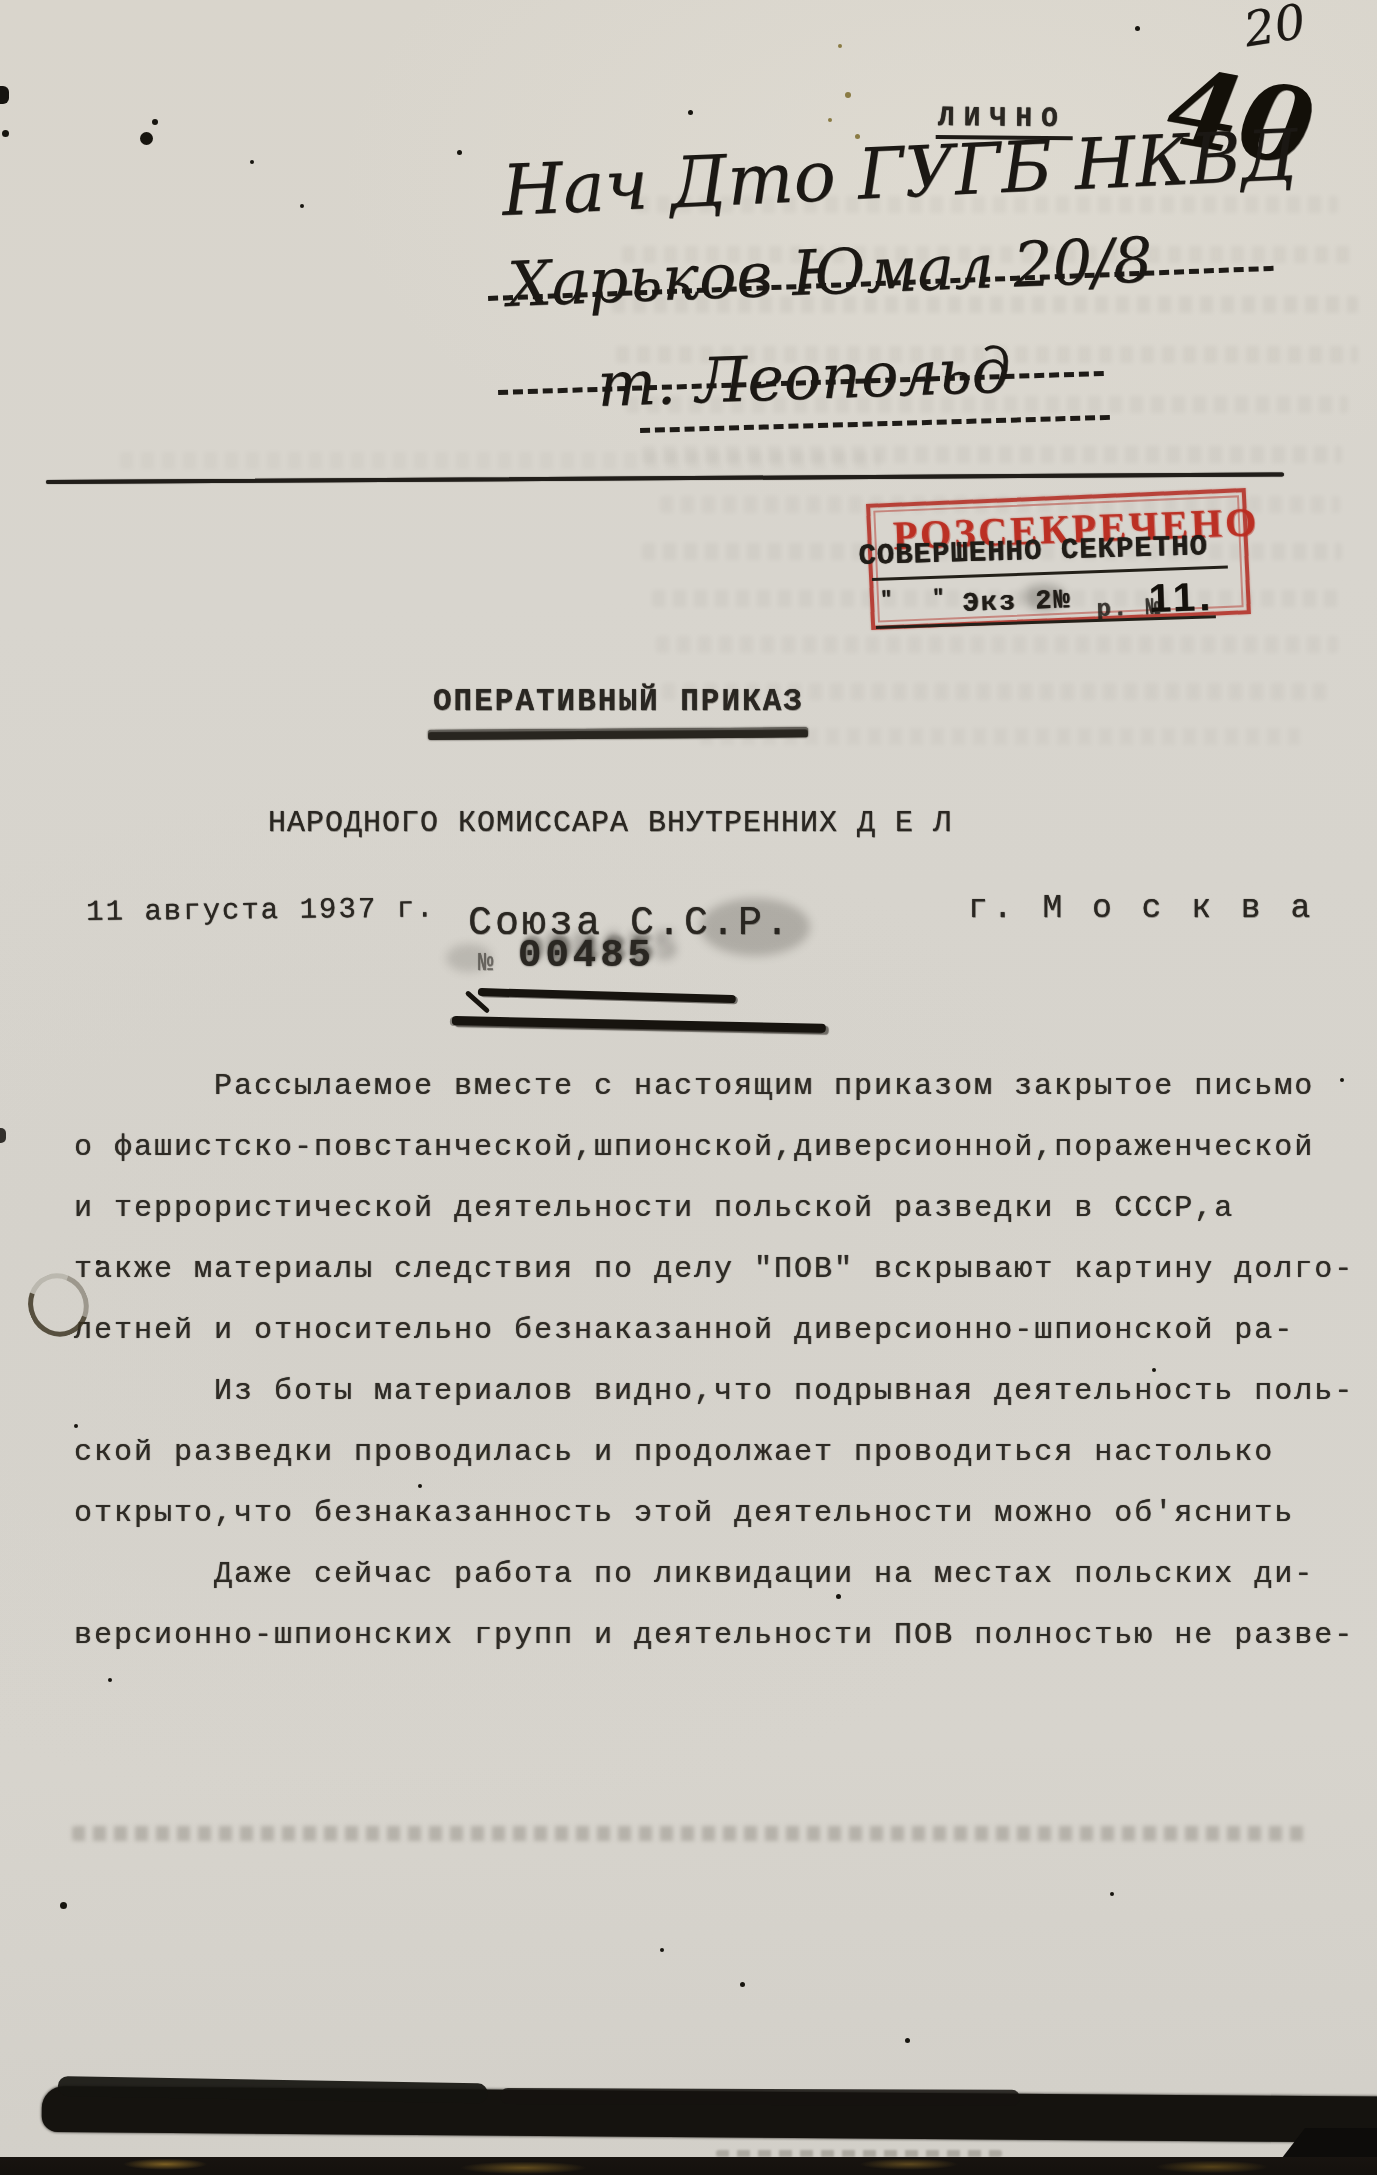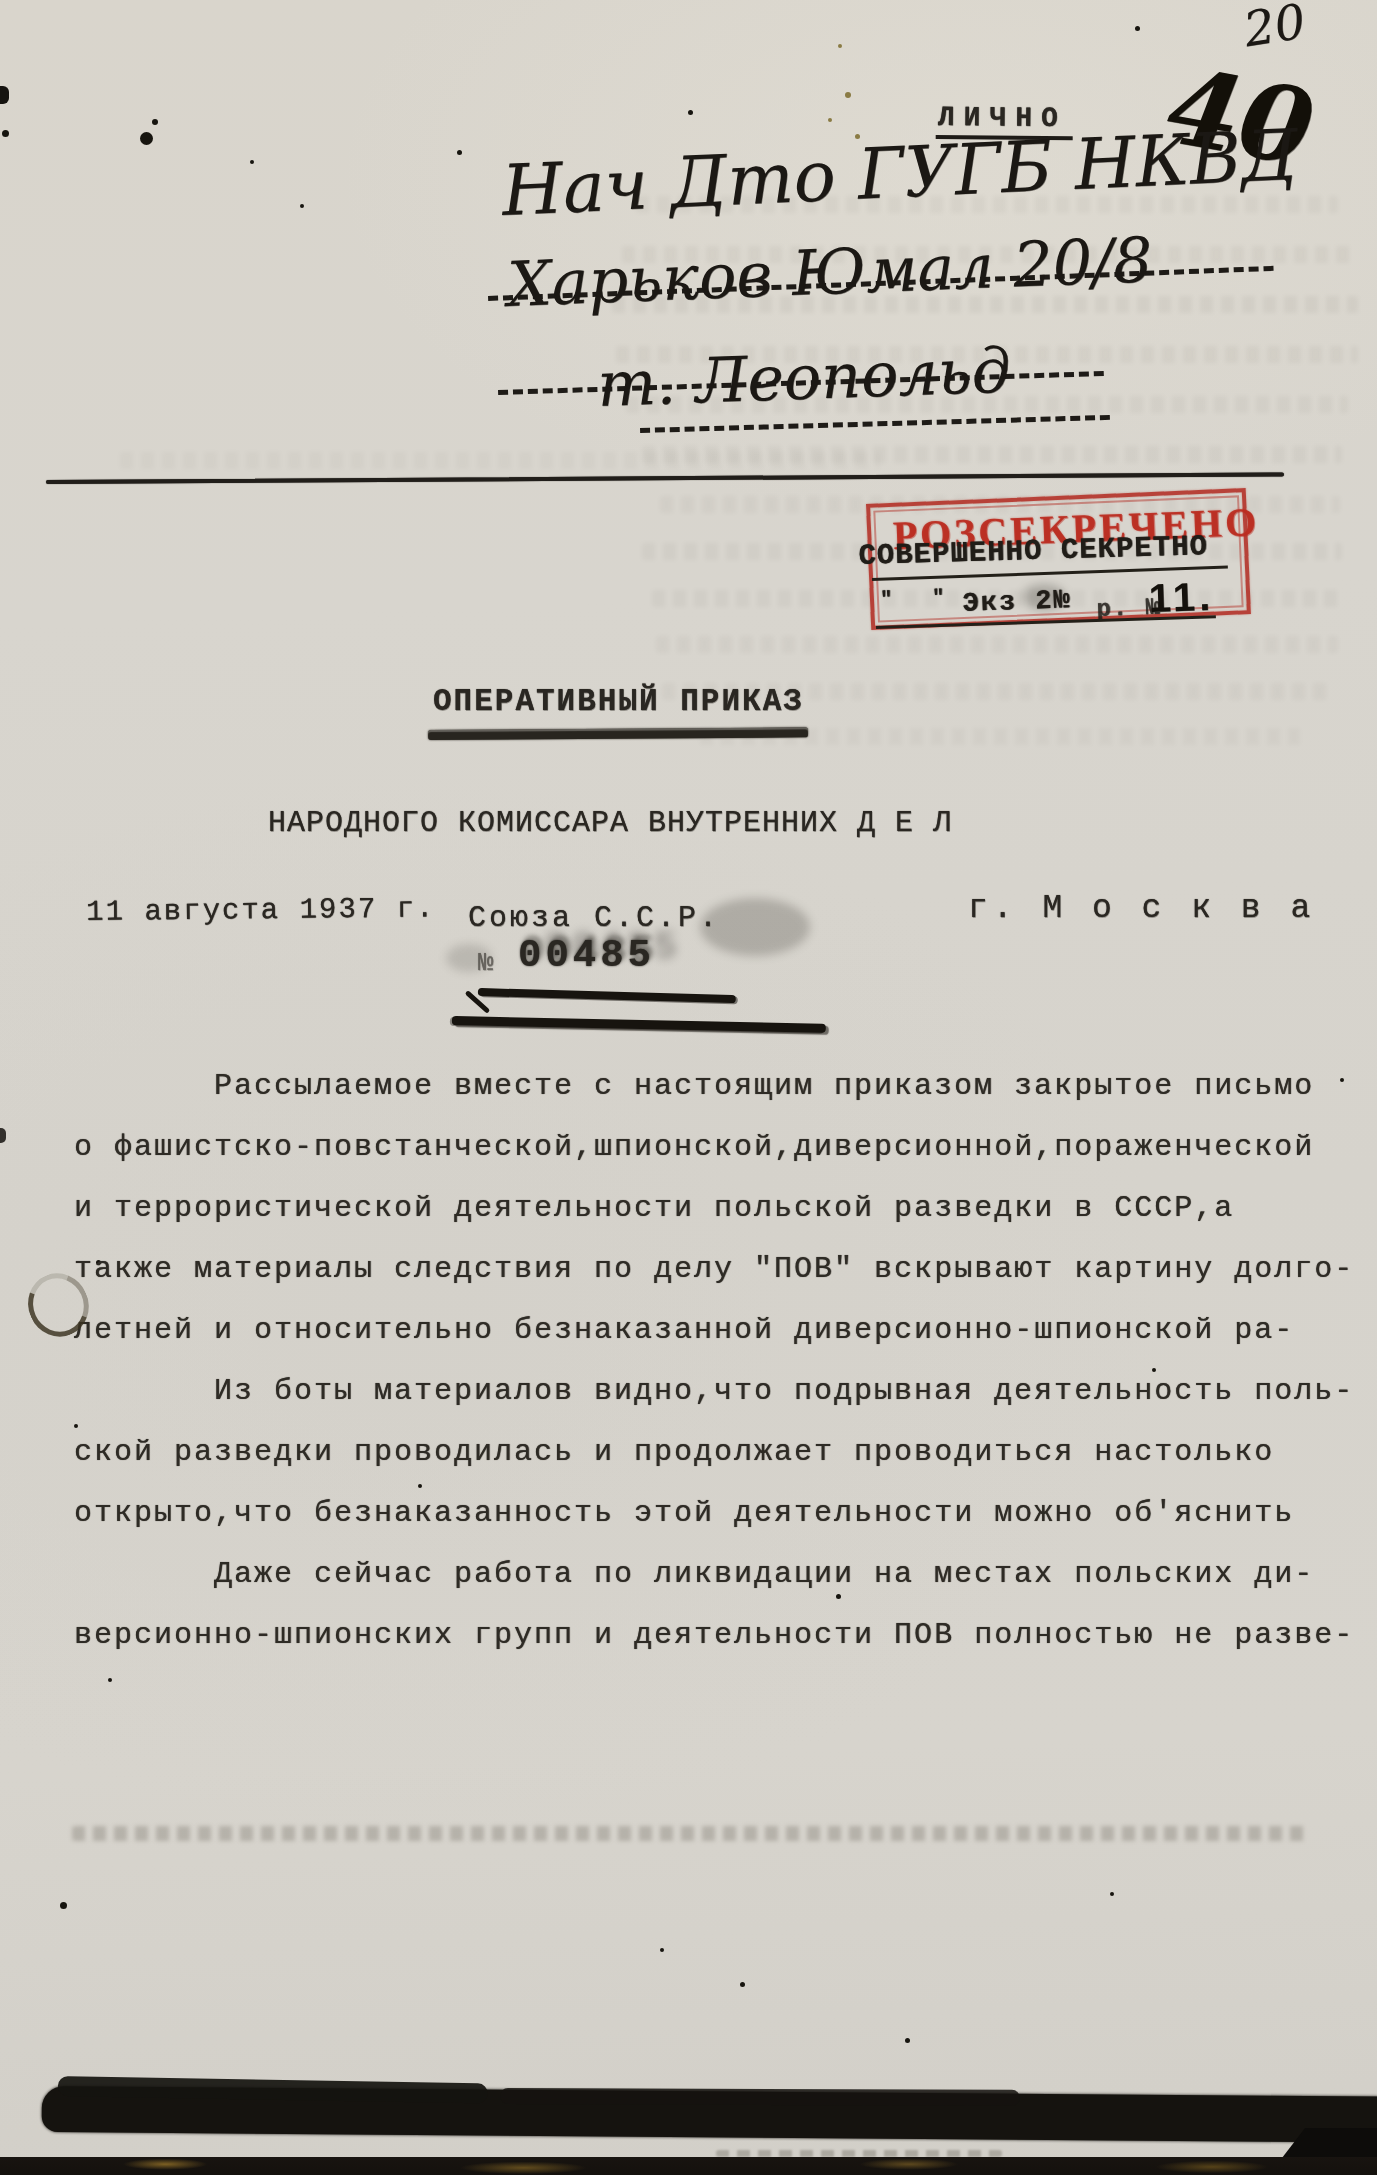--- a/index.html
+++ b/index.html
@@ -133,21 +133,21 @@
   <div class="abs hw" style="left:1148px;top:576px;font-size:40px;font-weight:bold;font-style:normal;
               font-family:'Liberation Sans',sans-serif;color:#14110c;transform:rotate(-2deg);letter-spacing:4px;">11.</div>
   <div class="abs" style="left:876px;top:626px;width:340px;height:3px;background:#232019;transform:rotate(-1.8deg);"></div>
 
   <div class="abs typed" style="left:433px;top:684px;font-size:31px;font-weight:bold;letter-spacing:2px;">ОПЕРАТИВНЫЙ ПРИКАЗ</div>
   <div class="abs" style="left:428px;top:730px;width:380px;height:10px;background:#28251f;border-radius:3px;
               box-shadow:0 0 2px #28251f, inset 0 2px 1px rgba(216,213,206,.35);transform:rotate(-.4deg);"></div>
 
   <div class="abs typed" style="left:240px;top:806px;font-size:30px;letter-spacing:1px;margin-left:28px;">НАРОДНОГО КОМИССАРА ВНУТРЕННИХ  Д Е Л</div>
 
-  <div class="abs typed" style="left:468px;top:901px;font-size:30px;letter-spacing:3px;">Союза С.С.Р.</div>
+  <div class="abs typed" style="left:468px;top:901px;font-size:40px;letter-spacing:3px;">Союза С.С.Р.</div>
 
   <div class="abs typed" style="left:86px;top:896px;font-size:29px;transform:rotate(-.6deg);">11 августа 1937 г.</div>
   <div class="abs typed" style="left:968px;top:890px;font-size:33px;letter-spacing:5px;">г. М о с к в а</div>
 
   <div class="abs typed" style="left:478px;top:948px;font-size:26px;opacity:.6;filter:blur(.4px);">№</div>
   <div class="abs typed" style="left:518px;top:934px;font-size:39px;font-weight:bold;letter-spacing:4px;filter:blur(.5px);
               text-shadow:0 0 2px rgba(30,27,22,.9), 3px -4px 5px rgba(30,27,22,.5), 26px -8px 10px rgba(30,27,22,.35);">00485</div>
   <div class="abs smudge" style="left:700px;top:898px;width:110px;height:58px;opacity:.5;"></div>
   <div class="abs smudge" style="left:446px;top:944px;width:46px;height:28px;opacity:.35;"></div>
 

